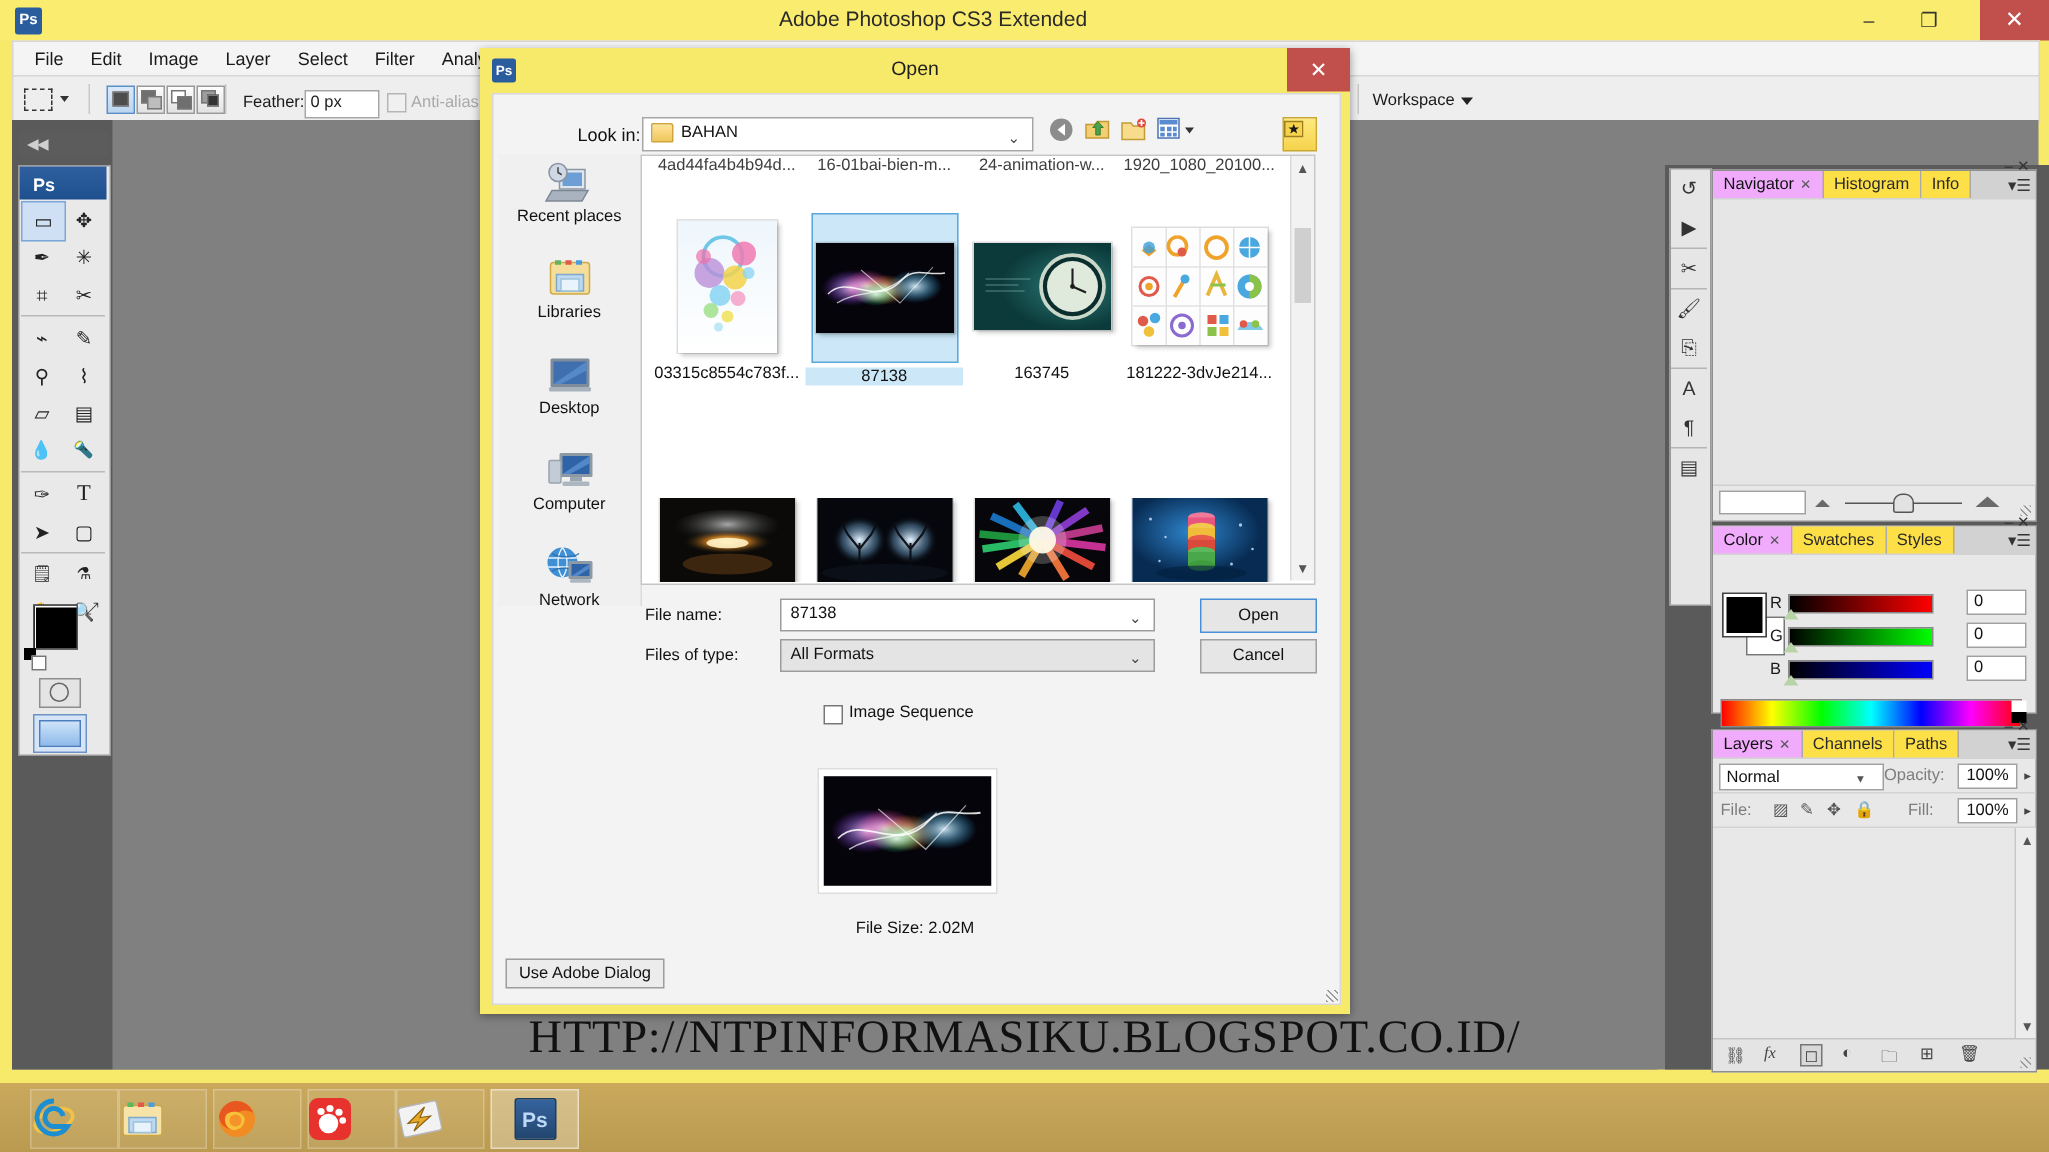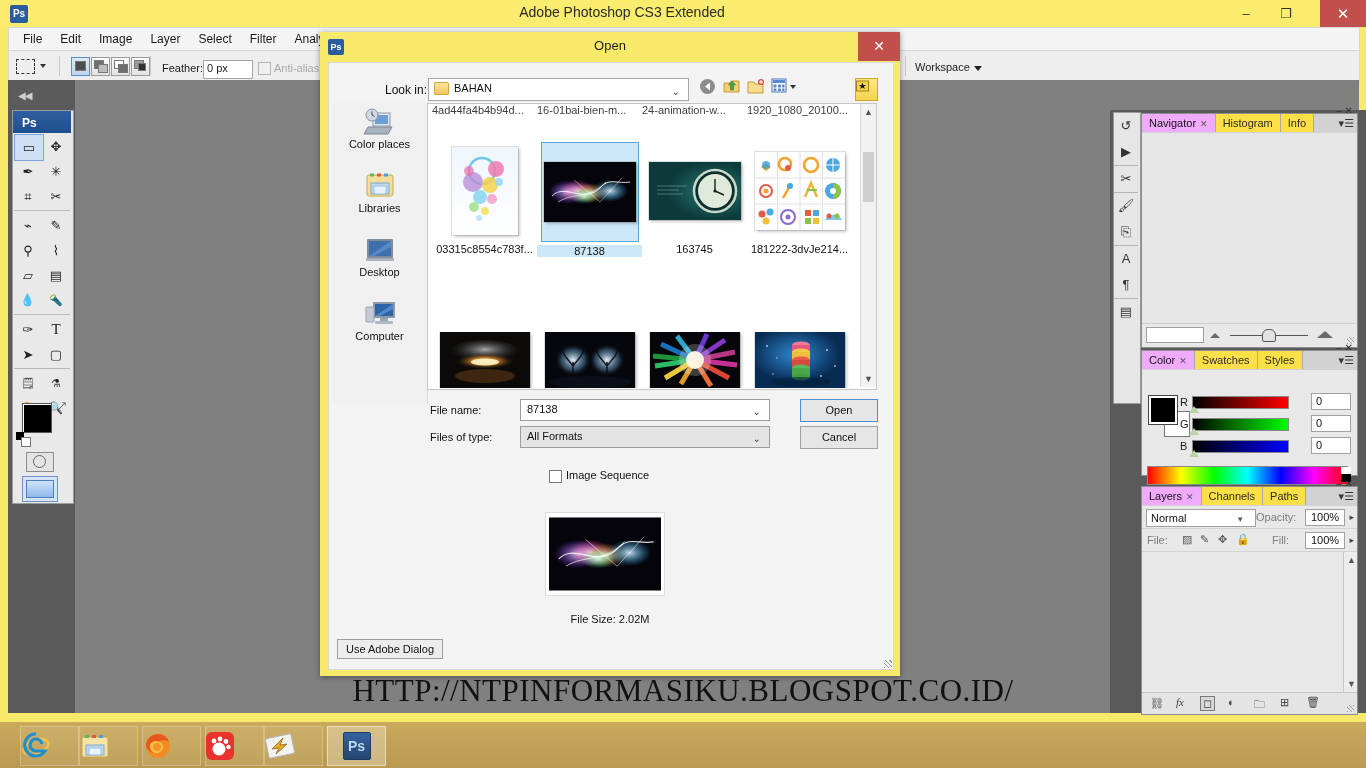--- a/index.html
+++ b/index.html
@@ -147,21 +147,21 @@
   #nb-views-caret{left:790px;top:85px;}
   #nb-adobe{left:855px;top:78px;width:21px;height:21px;background:linear-gradient(#ffe97e,#f5d34d);border:1px solid #c9a832;text-align:center;line-height:21px;font-size:11px;}
 
   #places{left:332px;top:103px;width:95px;height:301px;background:#f0f0f0;border-right:1px solid #dcdcdc;}
   .place{width:95px;height:60px;text-align:center;}
   .place-icon{width:34px;height:30px;margin:4px auto 1px;position:relative;}
   .place-label{font-size:11px;color:#111;}
 
   #filelist{left:427px;top:103px;width:448px;height:285px;background:#fff;border:1px solid #c5c5c5;overflow:hidden;}
   #partial-row{left:432px;top:104px;width:436px;height:12px;overflow:hidden;}
-  .partial-name{float:left;width:105px;text-align:left;font-size:11px;color:#3d3d3d;white-space:nowrap;overflow:hidden;}
+  .partial-name{float:left;width:105px;text-align:center;font-size:11px;color:#3d3d3d;white-space:nowrap;overflow:hidden;}
   .thumbcell{float:left;width:105px;height:130px;text-align:center;position:relative;}
   .thumbwrap{width:96px;height:98px;margin:4px auto 0;position:relative;display:flex;align-items:center;justify-content:center;}
   .thumbcell.selected .thumbwrap{background:#cce8f8;border:1px solid #5aa7d8;}
   .thumbname{font-size:11px;color:#111;margin-top:3px;white-space:nowrap;overflow:hidden;}
   .thumbcell.selected .thumbname{background:#cce8f8;}
   .thumbimg{box-shadow:0 0 0 1px rgba(0,0,0,.12),2px 2px 3px rgba(0,0,0,.2);background:#fff;}
   #fl-scroll{right:0;top:0;width:15px;height:283px;background:#f2f2f2;border-left:1px solid #dadada;}
   #fl-scroll-thumb{left:2px;top:48px;width:11px;height:50px;background:#cfcfcf;}
   .sc-arrow{position:absolute;left:0;width:15px;height:16px;text-align:center;line-height:16px;font-size:9px;color:#555;}
 
@@ -475,21 +475,21 @@
   <div class="place">
     <div class="place-icon">
       <svg width="34" height="30" viewBox="0 0 34 30">
           <path d="M5 20 L29 20 L25 27 L1 27 Z" fill="#a9b3c0" stroke="#7d8794"></path>
           <rect x="10" y="6" width="17" height="13" fill="#dfe6ee" stroke="#8d97a4"></rect>
           <rect x="12" y="8" width="13" height="9" fill="#6e9fd4"></rect>
           <circle cx="9" cy="8" r="6" fill="#cfd8e3" stroke="#8a94a2"></circle>
           <path d="M9 4.5v3.5l2.5 1.5" stroke="#444" fill="none" stroke-width="1"></path>
         </svg>
     </div>
-    <div class="place-label">Color places</div>
+    <div class="place-label">Recent places</div>
   </div>
   <div class="place">
     <div class="place-icon">
       <svg width="34" height="30" viewBox="0 0 34 30">
           <rect x="4" y="4" width="26" height="21" rx="2" fill="#f5dd9b" stroke="#cda948"></rect>
           <rect x="7" y="2.5" width="4" height="3" fill="#61b35f"></rect>
           <rect x="14" y="2.5" width="4" height="3" fill="#e05a4a"></rect>
           <rect x="21" y="2.5" width="4" height="3" fill="#4a9ede"></rect>
           <rect x="8" y="12" width="18" height="11" fill="#bcd9ef" stroke="#7fa9ca"></rect>
           <rect x="11" y="15" width="12" height="8" fill="#e8f3fb" stroke="#9cc2dd"></rect>
@@ -513,20 +513,34 @@
       <svg width="34" height="30" viewBox="0 0 34 30">
           <rect x="10" y="3" width="22" height="16" rx="1" fill="#8e99a6"></rect>
           <rect x="12" y="5" width="18" height="12" fill="#2f63a8"></rect>
           <path d="M12 17 L30 5 L30 10 L17 17 Z" fill="#5b90d0" opacity=".8"></path>
           <rect x="17" y="19" width="8" height="3" fill="#9aa5b1"></rect>
           <rect x="12" y="22" width="18" height="3" rx="1" fill="#adb7c2"></rect>
           <rect x="3" y="8" width="8" height="15" rx="1" fill="#c3ccd6" stroke="#98a3ae"></rect>
         </svg>
     </div>
     <div class="place-label">Computer</div>
+  </div>
+  <div class="place">
+    <div class="place-icon">
+      <svg width="34" height="30" viewBox="0 0 34 30">
+          <circle cx="12" cy="12" r="10" fill="#3f8fd4"></circle>
+          <path d="M2.5 9h19M2.5 15h19M12 2c-4 5-4 15 0 20M12 2c4 5 4 15 0 20" stroke="#e8f4ff" fill="none" stroke-width=".9"></path>
+          <path d="M5 6c4 3 14 3 18 0M5 18c4-3 14-3 18 0" stroke="#2a6fae" fill="none" stroke-width=".8"></path>
+          <rect x="16" y="11" width="16" height="12" rx="1" fill="#8e99a6"></rect>
+          <rect x="18" y="13" width="12" height="8" fill="#2f63a8"></rect>
+          <path d="M18 21 L30 13 L30 16 L22 21 Z" fill="#5b90d0" opacity=".8"></path>
+          <rect x="17" y="23" width="14" height="2.5" rx="1" fill="#adb7c2"></rect>
+        </svg>
+    </div>
+    <div class="place-label">Network</div>
   </div>
 </div>
 
 <div class="abs" id="filelist">
   <div class="abs" id="fl-scroll">
     <div class="sc-arrow" style="top:0;">▲</div>
     <div class="abs" id="fl-scroll-thumb"></div>
     <div class="sc-arrow" style="bottom:0;">▼</div>
   </div>
 </div>

